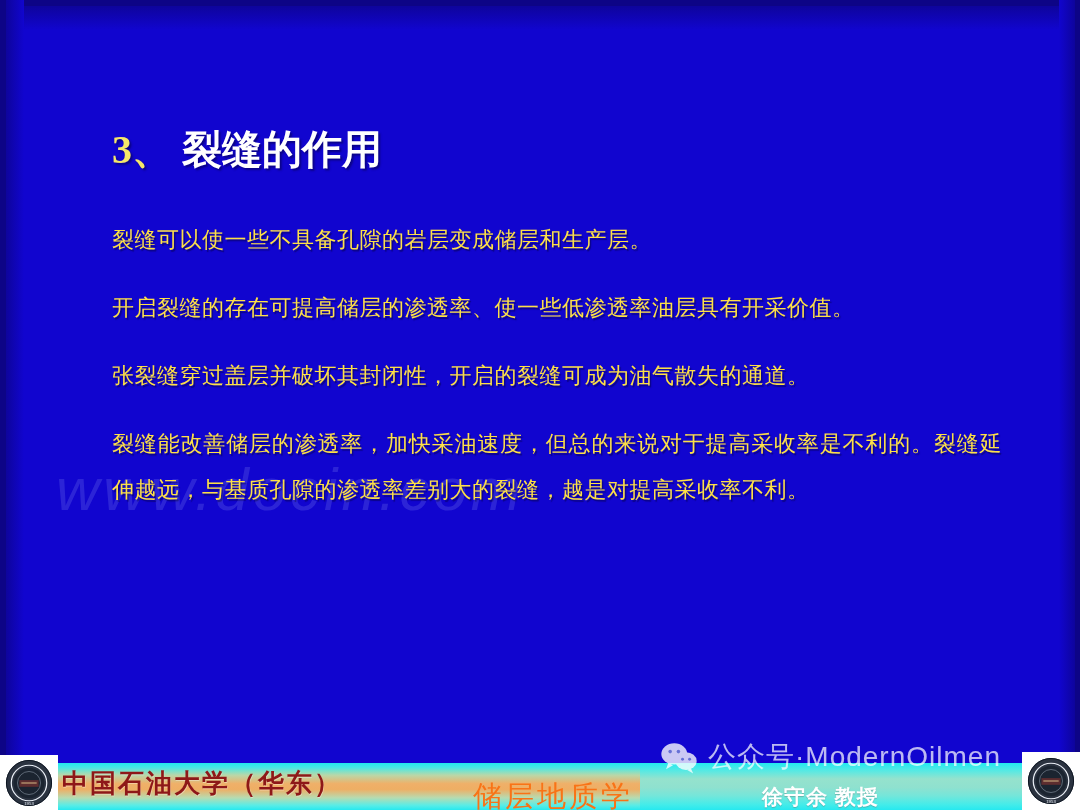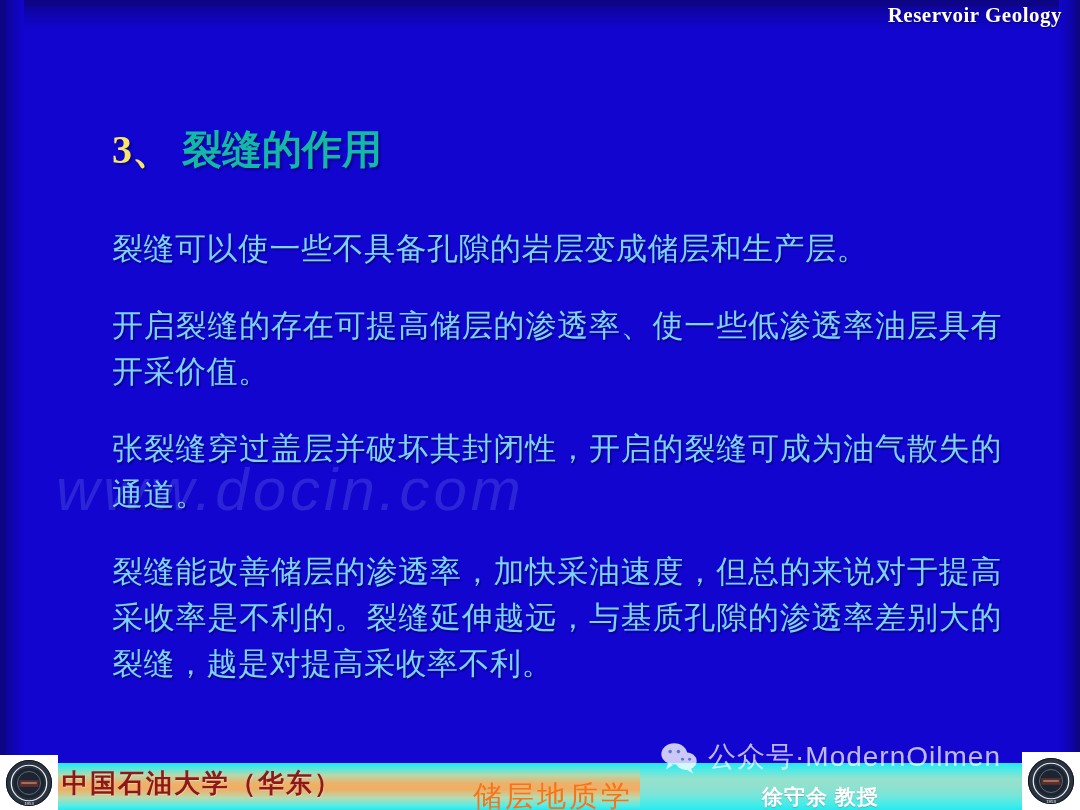--- a/index.html
+++ b/index.html
@@ -117,34 +117,34 @@
     color: #f4f4ff;
     text-shadow: 2px 2px 2px rgba(0,0,0,0.35);
   }
   .slide-title .num {
     color: #f5e76a;
   }
   .slide-title .sep {
     color: #f5e76a;
   }
   .slide-title .ttl {
-    color: #14b8a6;
+    color: #ffffff;
     margin-left: 10px;
   }
 
   .paras {
     position: absolute;
     left: 112px;
     top: 165px;
     width: 890px;
   }
   .para {
-    color: #7dd3fc;
-    font-family: "Liberation Serif", "DejaVu Serif", serif;
-    font-size: 31px;
+    color: #fde047;
+    font-family: "Liberation Serif", "DejaVu Serif", serif;
+    font-size: 22px;
     line-height: 46px;
     letter-spacing: 0.5px;
     margin-bottom: 18px;
     text-shadow: 1.5px 1.5px 1px rgba(0,0,0,0.35);
     text-align: justify;
   }
   .para.p4 { margin-bottom: 0; }
 
   
   .footer {
@@ -283,23 +283,20 @@
   <div class="bg-base"></div>
   <div class="frame-top"></div>
   <div class="frame-top-soft"></div>
   <div class="frame-left"></div>
   <div class="frame-left-soft"></div>
   <div class="frame-right"></div>
   <div class="frame-right-soft"></div>
 
   <div class="watermark">www.docin.com</div>
 
-  <div class="header-band">
-    <div class="header-title">Reservoir Geology</div>
-  </div>
 
   <div class="body-area">
 
     <div class="slide-title">
       <span class="num">3</span><span class="sep">、</span><span class="ttl">裂缝的作用</span>
     </div>
 
     <div class="paras">
       <p class="para p1">裂缝可以使一些不具备孔隙的岩层变成储层和生产层。</p>
       <p class="para p2">开启裂缝的存在可提高储层的渗透率、使一些低渗透率油层具有开采价值。</p>

